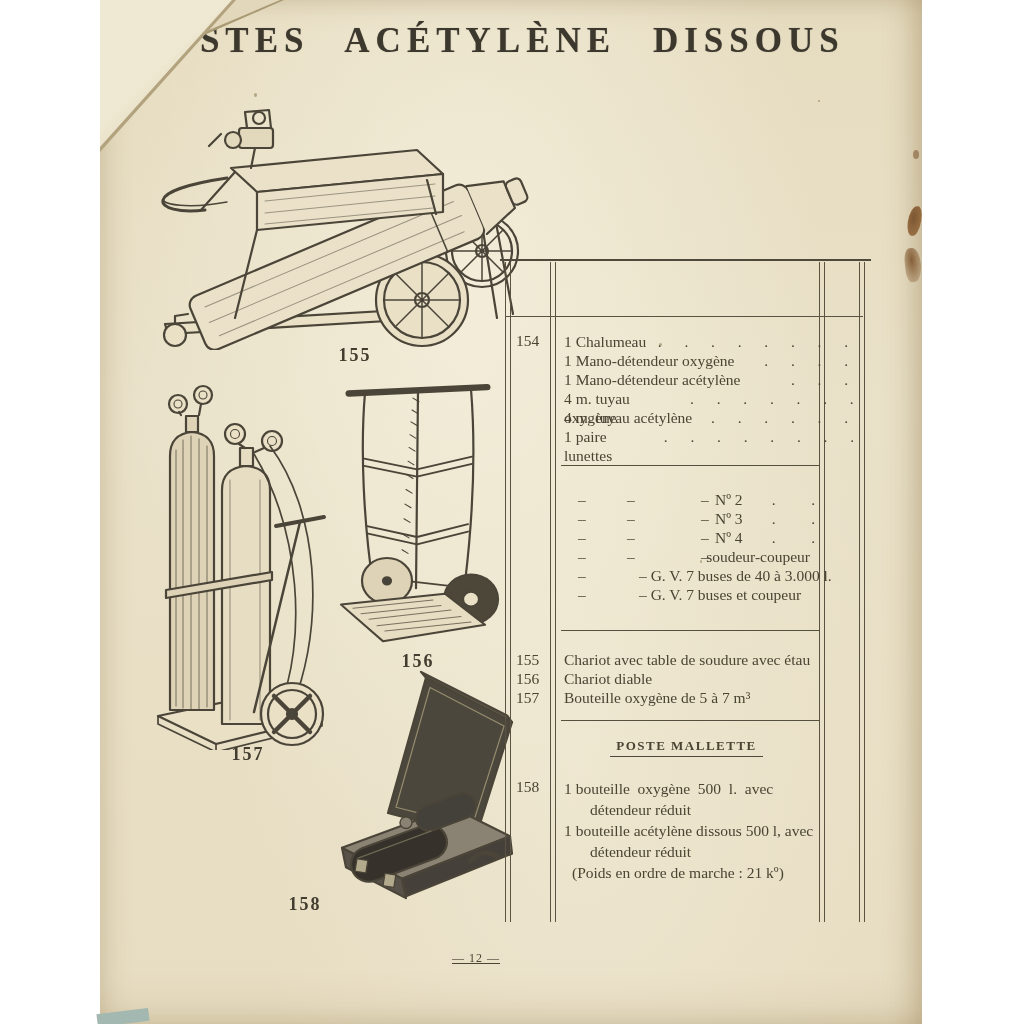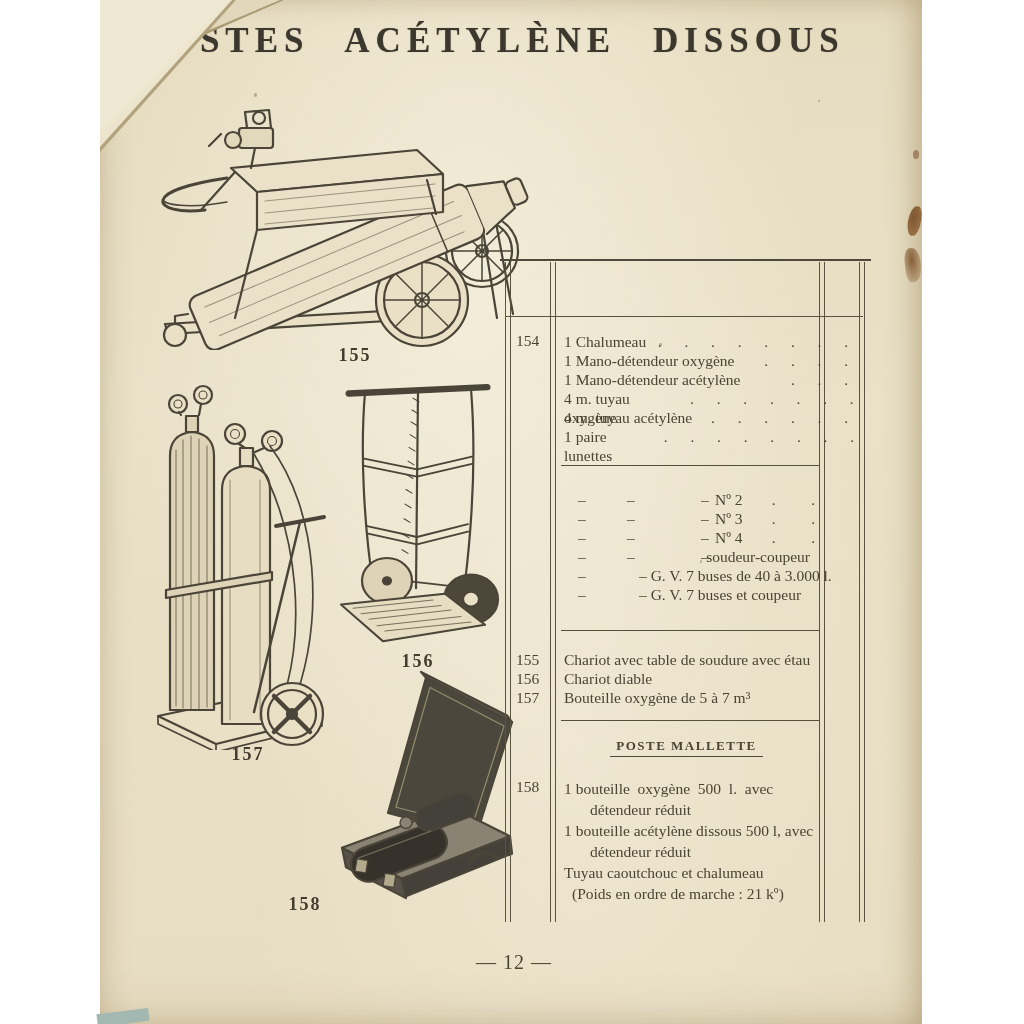--- a/index.html
+++ b/index.html
@@ -72,21 +72,21 @@
   .l-label{left:210px;} .l-tail{right:44px;letter-spacing:4px;} .l-right{right:53px;} .l-gv{left:134px;}
   .irow{display:flex;height:19px;line-height:19px;}
   .i-no{width:45px;text-align:center;}
   .i-text{padding-left:14px;}
   .mal-head{position:absolute;top:474px;left:49px;width:265px;text-align:center;}
   .mal-head span{font-weight:bold;font-size:13px;letter-spacing:1.5px;padding:0 6px 3px 6px;border-bottom:1.6px solid #4e493a;}
   .mline{height:21px;line-height:21px;padding-left:59px;white-space:pre;}
   .mline.ind{padding-left:85px;}
   .mline.ind2{padding-left:67px;}
   
-  .pagenum{position:absolute;left:352px;top:951px;width:100px;text-align:right;font-size:20px;letter-spacing:1px;color:#4a4433;}
+  .pagenum{position:absolute;left:352px;top:951px;width:100px;text-align:left;font-size:12px;letter-spacing:1px;color:#4a4433;text-decoration:underline;}
   
   .stain{position:absolute;opacity:.85;}
   .stain1{left:808px;top:206px;width:13px;height:30px;border-radius:60% 40% 55% 45%;
     background:radial-gradient(ellipse at 40% 40%,#6d431f,#9c6b39);transform:rotate(8deg);}
   .stain2{left:805px;top:248px;width:16px;height:34px;border-radius:45% 55% 60% 40%;
     background:radial-gradient(ellipse at 45% 35%,#774b24,#a5744028);transform:rotate(-6deg);}
   .stain3{left:813px;top:150px;width:6px;height:9px;border-radius:50%;background:#7a5majorca;background:#7a512c;opacity:.55;}
   .speck{position:absolute;border-radius:50%;background:#86744f;opacity:.55;}
   .corner-sliver{position:absolute;left:-3px;top:1011px;width:52px;height:13px;background:#a3b8b0;transform:rotate(-7deg);}
   .sketch{stroke:#4a4538;fill:none;stroke-width:2.2;stroke-linecap:round;stroke-linejoin:round;}
@@ -329,21 +329,20 @@
     <div class="divider div3"></div>
 
     <div class="mal-head"><span>POSTE MALLETTE</span></div>
 
     <div class="secno" style="top:516px;">158</div>
     <div class="sec sec4">
       <div class="mline">1 bouteille  oxygène  500  l.  avec</div>
       <div class="mline ind">détendeur réduit</div>
       <div class="mline">1 bouteille acétylène dissous 500 l, avec</div>
       <div class="mline ind">détendeur réduit</div>
-      <div class="mline">Tuyau caoutchouc et chalumeau</div>
       <div class="mline ind2">(Poids en ordre de marche : 21 kº)</div>
     </div>
   </div>
 
   <div class="pagenum">— 12 —</div>
 
   <div class="stain stain1"></div>
   <div class="stain stain2"></div>
   <div class="stain stain3"></div>
   <div class="speck" style="left:559px;top:343px;width:3px;height:3px;"></div>

